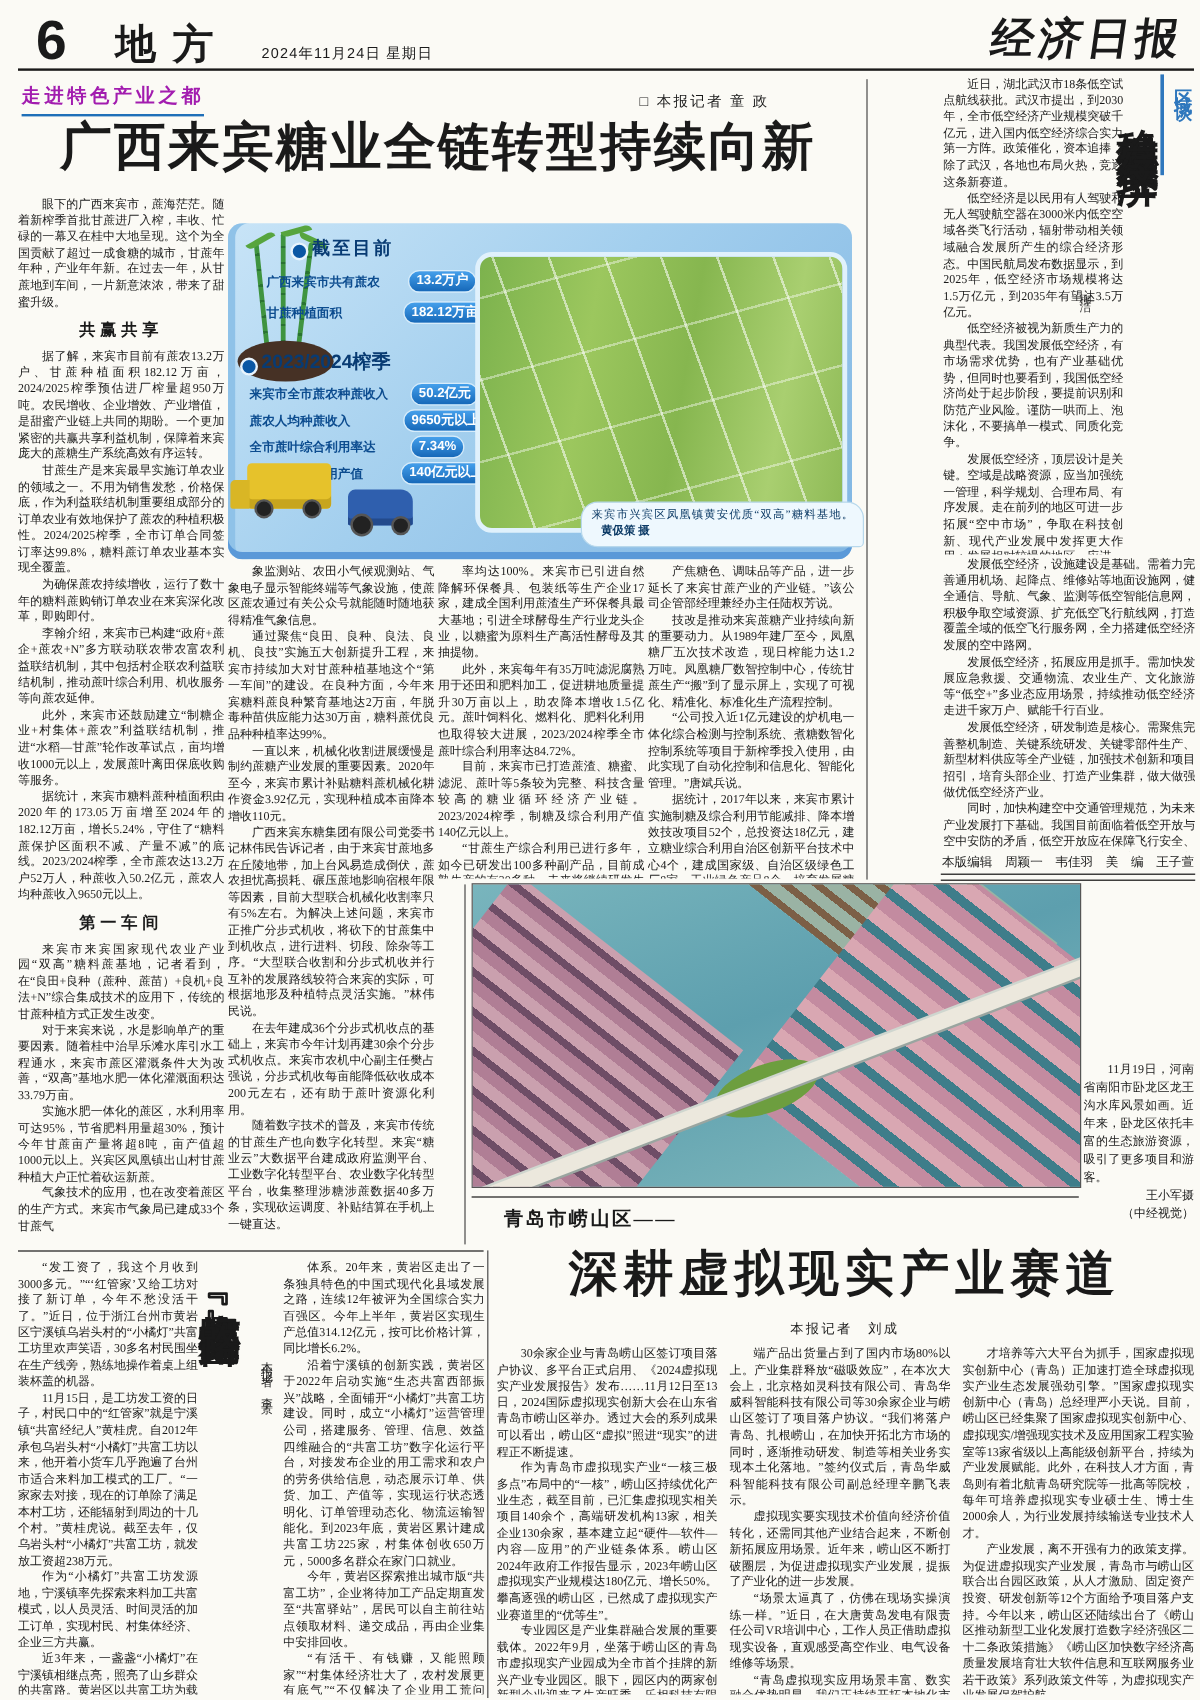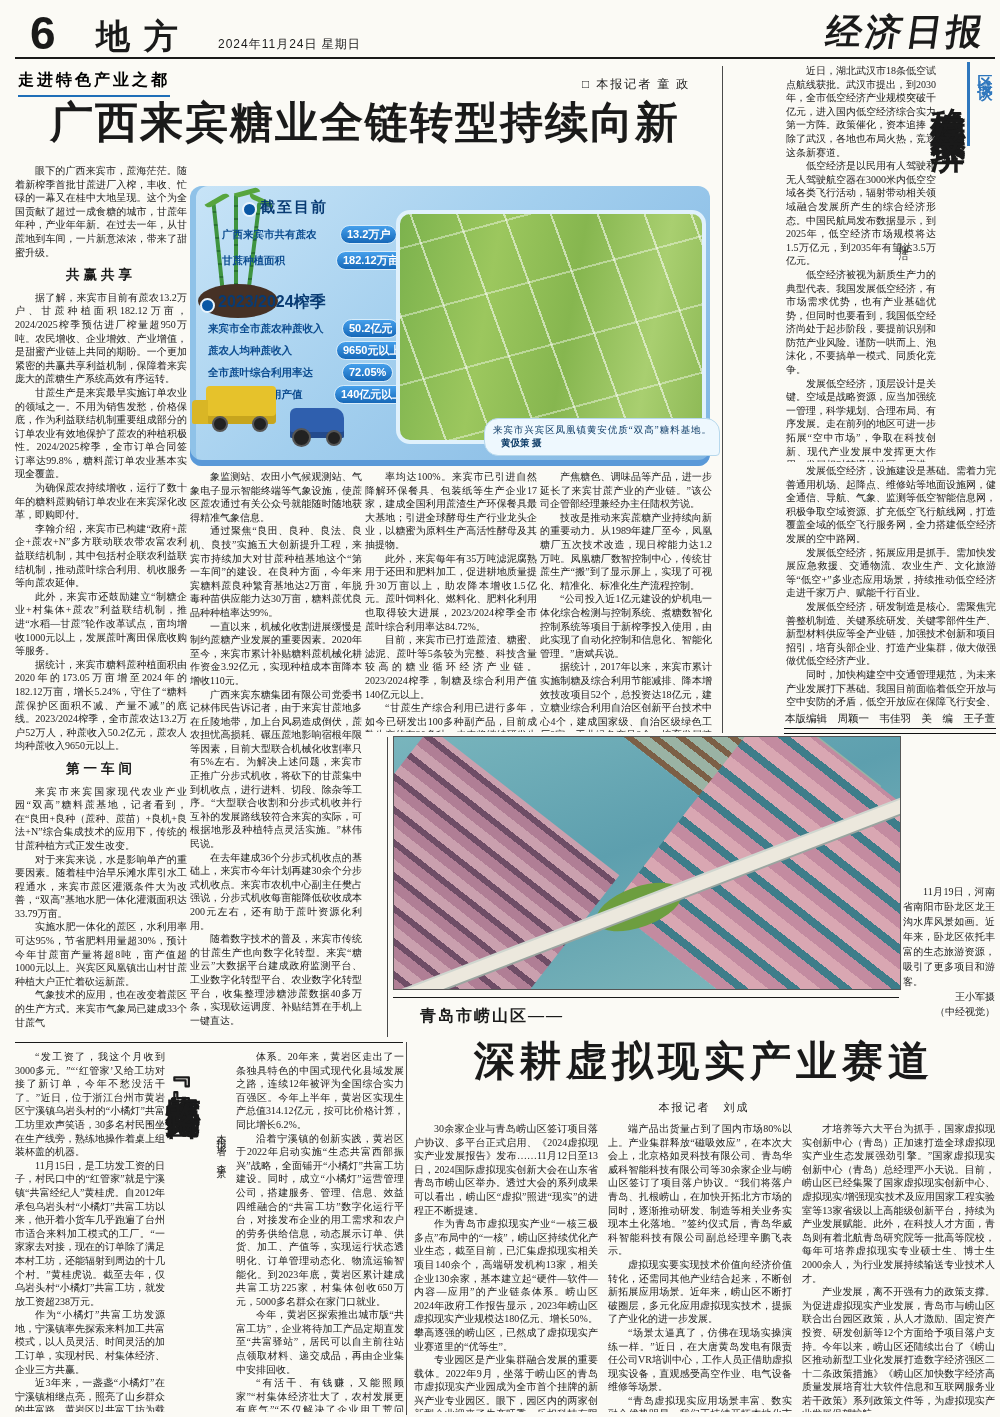--- a/index.html
+++ b/index.html
@@ -9,23 +9,23 @@
   .sans{font-family:"Liberation Sans","DejaVu Sans",sans-serif;}
   .rule-h{position:absolute;background:#1a1a1a;height:1px;}
   .rule-v{position:absolute;background:#4a4a4a;width:1px;}
   
   .pagenum{left:30px;top:6px;font-size:46px;font-weight:900;}
   .section-name{left:96px;top:14px;font-size:34px;font-weight:900;letter-spacing:14px;}
   .dateline{left:218px;top:36px;font-size:12px;letter-spacing:1px;}
   .masthead{right:14px;top:8px;font-size:36px;font-weight:900;letter-spacing:4px;
             font-family:"DejaVu Serif","Liberation Serif",serif;transform:skewX(-8deg);}
   
-  .kicker{left:18px;top:70px;font-size:16px;font-weight:900;color:#000000;letter-spacing:3px;
+  .kicker{left:18px;top:70px;font-size:16px;font-weight:900;color:#a21caf;letter-spacing:3px;
           border-bottom:2px solid #1f6fb8;padding-bottom:4px;}
-  .reporter{left:582px;top:76px;font-size:12px;letter-spacing:2px;}
+  .reporter{left:533px;top:76px;font-size:12px;letter-spacing:2px;}
   .main-headline{left:15px;top:94px;width:700px;text-align:center;font-size:43px;font-weight:700;letter-spacing:2px;}
   .col{position:absolute;overflow:hidden;text-align:justify;font-size:10px;line-height:13.6px;}
   .col p{margin:0;text-indent:2em;}
   .subhead{font-weight:700;text-align:center;font-size:13.5px;margin:9px 0;letter-spacing:4px;
            font-family:"Liberation Sans","DejaVu Sans",sans-serif;}
   
   .info{left:190px;top:186px;width:520px;height:280px;border-radius:12px;
         background:linear-gradient(135deg,#c8e4f7 0%,#a3cfee 45%,#7fb5e2 100%);
         box-shadow:inset 0 -6px 0 #5a99d8, inset 6px 0 0 #8fc2e8;}
   .info-title{position:absolute;color:#083b73;font-weight:900;font-family:"Liberation Sans",sans-serif;}
@@ -112,21 +112,21 @@
     <div class="info-label" style="left:32px;top:68px;">甘蔗种植面积</div>
     <div class="pill" style="left:146px;top:65px;">182.12万亩</div>
 
     <div class="info-dot" style="left:10px;top:112px;"></div>
     <div class="info-title" style="left:28px;top:106px;font-size:16px;">2023/2024榨季</div>
     <div class="info-label" style="left:18px;top:136px;">来宾市全市蔗农种蔗收入</div>
     <div class="pill" style="left:152px;top:133px;">50.2亿元</div>
     <div class="info-label" style="left:18px;top:158px;">蔗农人均种蔗收入</div>
     <div class="pill" style="left:146px;top:155px;">9650元以上</div>
     <div class="info-label" style="left:18px;top:180px;">全市蔗叶综合利用率达</div>
-    <div class="pill" style="left:152px;top:177px;">72.05%</div>
+    <div class="pill" style="left:152px;top:177px;">7.34%</div>
     <div class="info-label" style="left:18px;top:202px;">制糖及综合利用产值</div>
     <div class="pill" style="left:144px;top:199px;">140亿元以上</div>
 
     <div class="field-photo">
       <div class="field-roads"></div>
     </div>
 
     <div class="truck">
       <div class="truck-cab"></div>
       <div class="wheel" style="left:6px;bottom:-8px;"></div>
@@ -262,21 +262,21 @@
   <div class="col" style="left:414px;top:1122px;width:184px;height:290px;">
     <div>
         <p>30余家企业与青岛崂山区签订项目落户协议、多平台正式启用、《2024虚拟现实产业发展报告》发布……11月12日至13日，2024国际虚拟现实创新大会在山东省青岛市崂山区举办。透过大会的系列成果可以看出，崂山区“虚拟”照进“现实”的进程正不断提速。</p>
         <p>作为青岛市虚拟现实产业“一核三极多点”布局中的“一核”，崂山区持续优化产业生态，截至目前，已汇集虚拟现实相关项目140余个，高端研发机构13家，相关企业130余家，基本建立起“硬件—软件—内容—应用”的产业链条体系。崂山区2024年政府工作报告显示，2023年崂山区虚拟现实产业规模达180亿元、增长50%。攀高逐强的崂山区，已然成了虚拟现实产业赛道里的“优等生”。</p>
         <p>专业园区是产业集群融合发展的重要载体。2022年9月，坐落于崂山区的青岛市虚拟现实产业园成为全市首个挂牌的新兴产业专业园区。眼下，园区内的两家创新型企业迎来了生产旺季，乐相科技有限公司（大朋VR）正在加紧生产用于出口的VR头显装备，而青岛欢创智造科技公司在生产VR手柄的同时，也正推进新一代机器人视觉雷达感知模组研发。</p>
       </div>
   </div>
   <div class="col" style="left:608px;top:1122px;width:184px;height:290px;">
     <div>
         <p>端产品出货量占到了国内市场80%以上。产业集群释放“磁吸效应”，在本次大会上，北京格如灵科技有限公司、青岛华威科智能科技有限公司等30余家企业与崂山区签订了项目落户协议。“我们将落户青岛、扎根崂山，在加快开拓北方市场的同时，逐渐推动研发、制造等相关业务实现本土化落地。”签约仪式后，青岛华威科智能科技有限公司副总经理辛鹏飞表示。</p>
-        <p>虚拟现实要实现技术价值向经济价值转化，还需同其他产业结合起来，不断创新拓展应用场景。近年来，崂山区不断打破圈层，多元化应用虚拟现实技术，提振了产业化的进一步发展。</p>
+        <p>虚拟现实要实现技术价值向经济价值转化，还需同其他产业结合起来，不断创新拓展应用场景。近年来，崂山区不断打破圈层，为促进虚拟现实产业发展，提振了产业化的进一步发展。</p>
         <p>“场景太逼真了，仿佛在现场实操演练一样。”近日，在大唐黄岛发电有限责任公司VR培训中心，工作人员正借助虚拟现实设备，直观感受高空作业、电气设备维修等场景。</p>
         <p>“青岛虚拟现实应用场景丰富、数实融合优势明显，我们正持续开拓本地化市场、开发本地化内容，让更多用户享受到高效的虚拟交互服务。”大朋VR创始人陈朝阳表示，公司在落地青岛虚拟现实产业园一年的时间里，已被认定为国家级专精特新“小巨人”企业，今年二季度出货量同比增长67%，跃升为全球VR市场第三大“玩家”。</p>
       </div>
   </div>
   <div class="col" style="left:802px;top:1122px;width:193px;height:290px;">
     <div>
         <p>才培养等六大平台为抓手，国家虚拟现实创新中心（青岛）正加速打造全球虚拟现实产业生态发展强劲引擎。”国家虚拟现实创新中心（青岛）总经理严小天说。目前，崂山区已经集聚了国家虚拟现实创新中心、虚拟现实/增强现实技术及应用国家工程实验室等13家省级以上高能级创新平台，持续为产业发展赋能。此外，在科技人才方面，青岛则有着北航青岛研究院等一批高等院校，每年可培养虚拟现实专业硕士生、博士生2000余人，为行业发展持续输送专业技术人才。</p>
         <p>产业发展，离不开强有力的政策支撑。为促进虚拟现实产业发展，青岛市与崂山区联合出台园区政策，从人才激励、固定资产投资、研发创新等12个方面给予项目落户支持。今年以来，崂山区还陆续出台了《崂山区推动新型工业化发展打造数字经济强区二十二条政策措施》《崂山区加快数字经济高质量发展培育壮大软件信息和互联网服务业若干政策》系列政策文件等，为虚拟现实产业发展保驾护航。</p>
       </div>
   </div>

